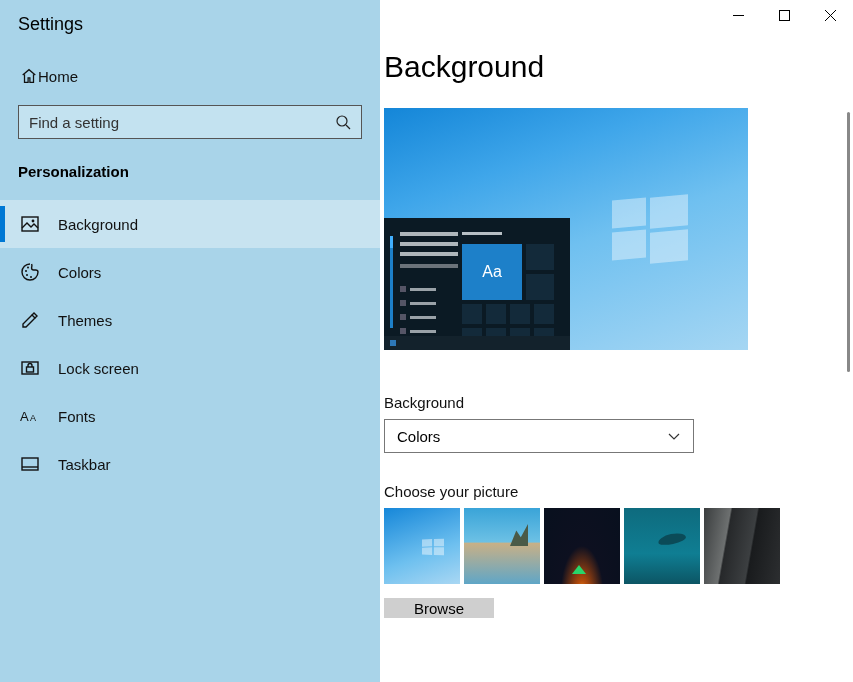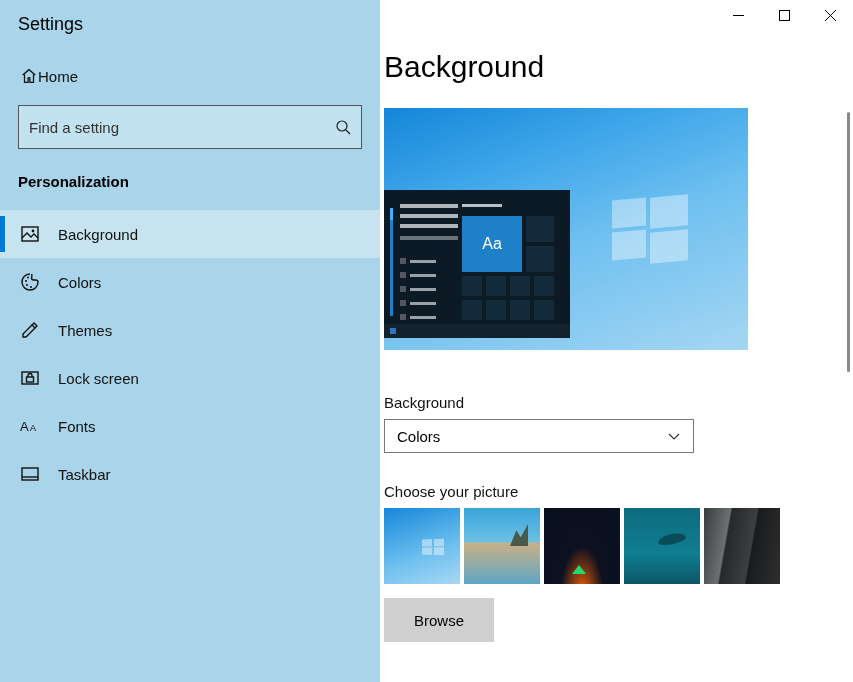--- a/index.html
+++ b/index.html
@@ -13,21 +13,21 @@
   .titlebar-btn svg { width: 11px; height: 11px; }
 
   
   .sidebar { width: 380px; height: 100%; background: #a9d4e9; display: flex; flex-direction: column; padding-top: 8px; }
   .app-title { font-size: 18px; padding: 6px 18px 22px 18px; color: #000; }
   .home-row { display: flex; align-items: center; padding: 10px 18px 10px 20px; cursor: pointer; }
   .home-row .icon { width: 18px; height: 18px; display: flex; align-items: center; justify-content: center; }
   .home-row .label { font-size: 15px; color: #111; }
 
   .search-wrap { padding: 10px 18px 10px 18px; }
-  .search { display: flex; align-items: center; border: 1px solid #555; background: #c3e2f0; height: 44px; padding: 0 10px; }
+  .search { display: flex; align-items: center; border: 1px solid #555; background: #c3e2f0; height: 34px; padding: 0 10px; }
   .search input { flex: 1; border: none; background: transparent; font-size: 15px; color: #333; outline: none; }
   .search input::placeholder { color: #333; }
   .search .sicon { width: 16px; height: 16px; }
 
   .section-label { font-size: 15px; font-weight: 600; padding: 14px 18px 20px 18px; color: #000; }
 
   .nav { display: flex; flex-direction: column; }
   .nav-item { display: flex; align-items: center; gap: 18px; padding: 14px 18px 14px 20px; cursor: pointer; position: relative; font-size: 15px; color: #111; }
   .nav-item .icon { width: 20px; height: 20px; display: flex; align-items: center; justify-content: center; flex-shrink: 0; }
   .nav-item.active { background: rgba(255,255,255,0.35); }
@@ -41,21 +41,21 @@
   
   .preview { width: 364px; height: 242px; position: relative; overflow: hidden; margin-bottom: 44px;
              background: linear-gradient(160deg, #1486d8 0%, #3fa6ea 28%, #6fc0f0 55%, #a5d6f3 100%); }
   .preview .winlogo { position: absolute; right: 60px; top: 88px; width: 76px; height: 66px; opacity: 0.4; }
   .preview .winlogo .q { position: absolute; background: #fff; }
   .preview .winlogo .q1 { left:0; top:3px; width:34px; height:28px; transform: skewY(-5deg);}
   .preview .winlogo .q2 { left:38px; top:0; width:38px; height:31px; transform: skewY(-5deg);}
   .preview .winlogo .q3 { left:0; top:35px; width:34px; height:28px; transform: skewY(-5deg);}
   .preview .winlogo .q4 { left:38px; top:35px; width:38px; height:31px; transform: skewY(-5deg);}
 
-  .preview .mock { position: absolute; left: 0; bottom: 12px; width: 186px; height: 148px; background: #0b1a24; }
+  .preview .mock { position: absolute; left: 0; bottom: 0; width: 186px; height: 132px; background: #0b1a24; }
   .preview .mock .taskbar { position: absolute; left:0; right:0; bottom:0; height:14px; background:#13222c; }
   .preview .mock .taskbar::before { content:""; position:absolute; left:6px; top:4px; width:6px; height:6px; background:#2d78b8; }
   .preview .mock .menu { position:absolute; left:16px; top:14px; width:58px; height:4px; background:#aeb6bb; box-shadow: 0 10px 0 #aeb6bb, 0 20px 0 #aeb6bb, 0 32px 0 #6b737a; }
   .preview .mock .list { position:absolute; left:16px; top:68px; display:flex; flex-direction:column; gap:8px; }
   .preview .mock .list .li { display:flex; align-items:center; gap:4px; }
   .preview .mock .list .li .dot { width:6px; height:6px; background:#556; }
   .preview .mock .list .li .bar { width:26px; height:3px; background:#9aa2a8; }
   .preview .mock .sidebarline { position:absolute; left:6px; top:18px; bottom:22px; width:3px; background:#1d80c9; }
   .preview .mock .sidebarline::after { content:""; position:absolute; left:0; top:0; width:3px; height:12px; background:#41b0ff; }
   .preview .mock .tiles { position:absolute; left:78px; top:14px; width:100px; }
@@ -76,21 +76,21 @@
   .thumb.t1::after { content:""; position:absolute; right:16px; top:30px; width:22px; height:18px; background: rgba(255,255,255,.45);
                      -webkit-mask: linear-gradient(#000,#000); clip-path: polygon(0 8%, 46% 6%, 46% 46%, 0 48%, 0 54%, 46% 52%, 46% 94%, 0 92%, 0 86%, 0 8%, 54% 6%, 100% 4%, 100% 46%, 54% 46%, 54% 52%, 100% 52%, 100% 96%, 54% 94%, 54% 6%);}
   .thumb.t2 { background: linear-gradient(180deg,#3aa4d8 0%, #6dc1e5 45%, #c9b086 46%, #5fa6c7 100%); position:relative;}
   .thumb.t2::before{content:"";position:absolute;left:46px;top:16px;width:18px;height:22px;background:#4a5a47;clip-path:polygon(0 100%,35% 30%,60% 60%,100% 0,100% 100%);}
   .thumb.t3 { background: radial-gradient(ellipse at 50% 115%, #ff9a1a 0%, #b24a0c 12%, #0d1020 40%, #08101e 100%); position:relative;}
   .thumb.t3::after { content:""; position:absolute; left:28px; bottom:10px; width:14px; height:9px; background:#27d66a; clip-path: polygon(0 100%, 50% 0, 100% 100%);}
   .thumb.t4 { background: linear-gradient(180deg,#0e6b7e 0%, #0f7e93 60%, #0c5564 100%); position:relative;}
   .thumb.t4::after{content:"";position:absolute;left:34px;top:26px;width:28px;height:10px;background:#0b4b58;border-radius:50% 50% 50% 50% / 60% 60% 40% 40%; transform:rotate(-12deg);}
   .thumb.t5 { background: linear-gradient(100deg,#3a3d3e 0%, #6d7070 30%, #26282a 32%, #3c3f41 60%, #191b1d 62%, #2c2e30 100%);}
 
-  .browse-btn { width:110px; height:44px; background:#cfcfcf; border:none; font-size:15px; cursor:pointer; display:flex; align-items:center; justify-content:center; }
+  .browse-btn { width:110px; height:20px; background:#cfcfcf; border:none; font-size:15px; cursor:pointer; display:flex; align-items:center; justify-content:center; }
 
   
   .scroll-indicator { position:absolute; right:3px; top:112px; width:3px; height:260px; background:#888; border-radius:2px; }
 </style>
 </head>
 <body>
 
 <div class="window">
 
   <div class="titlebar-controls">

